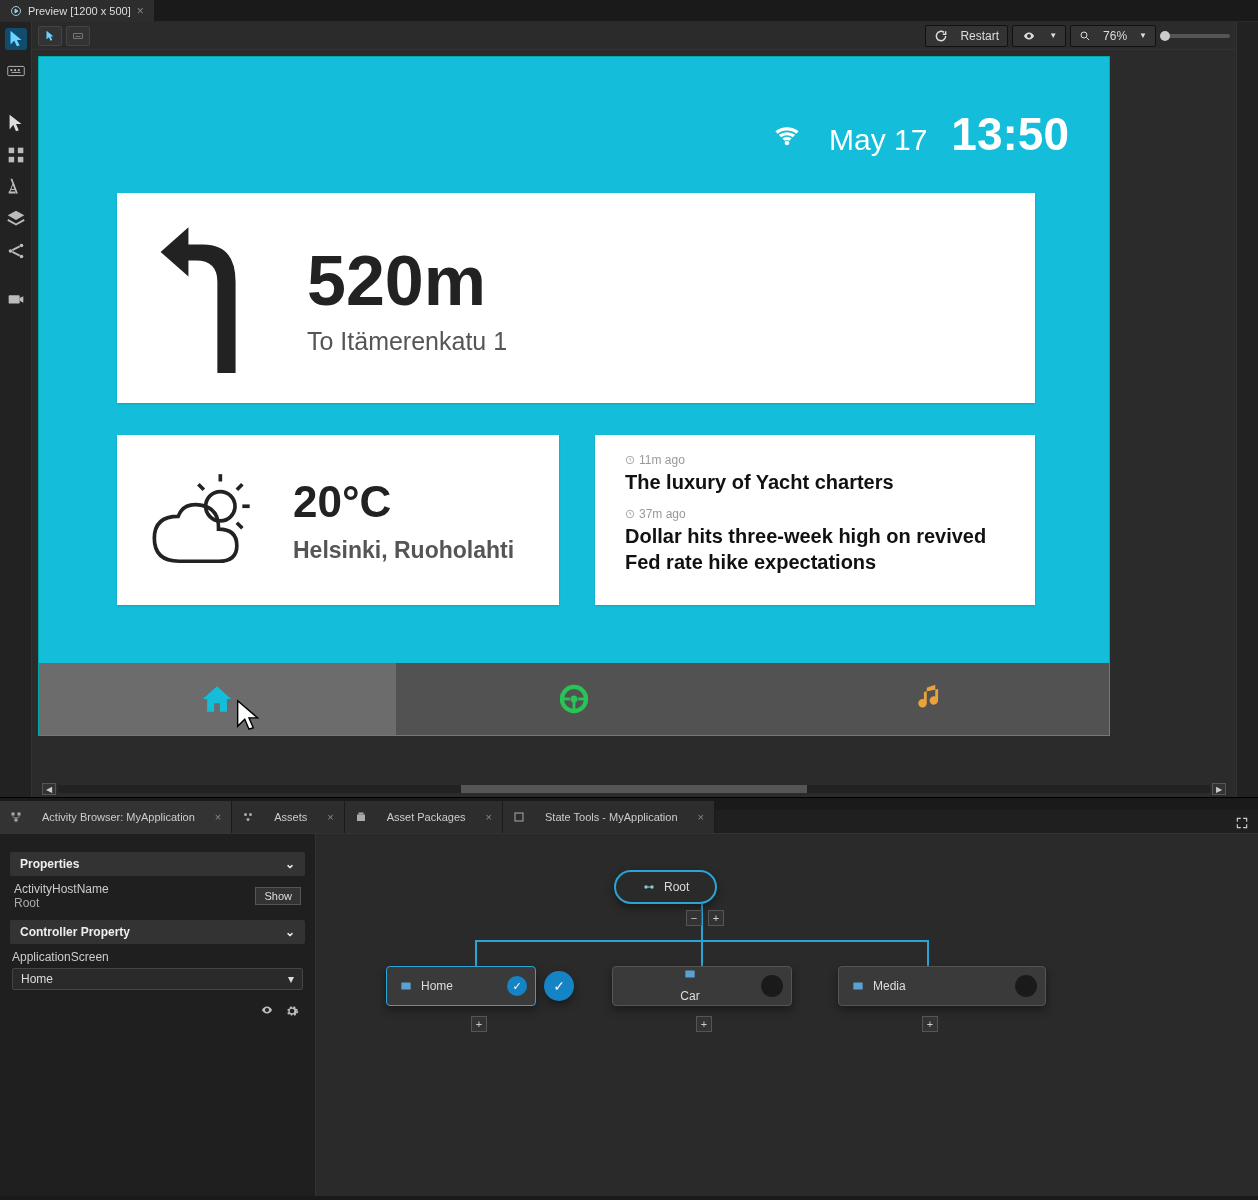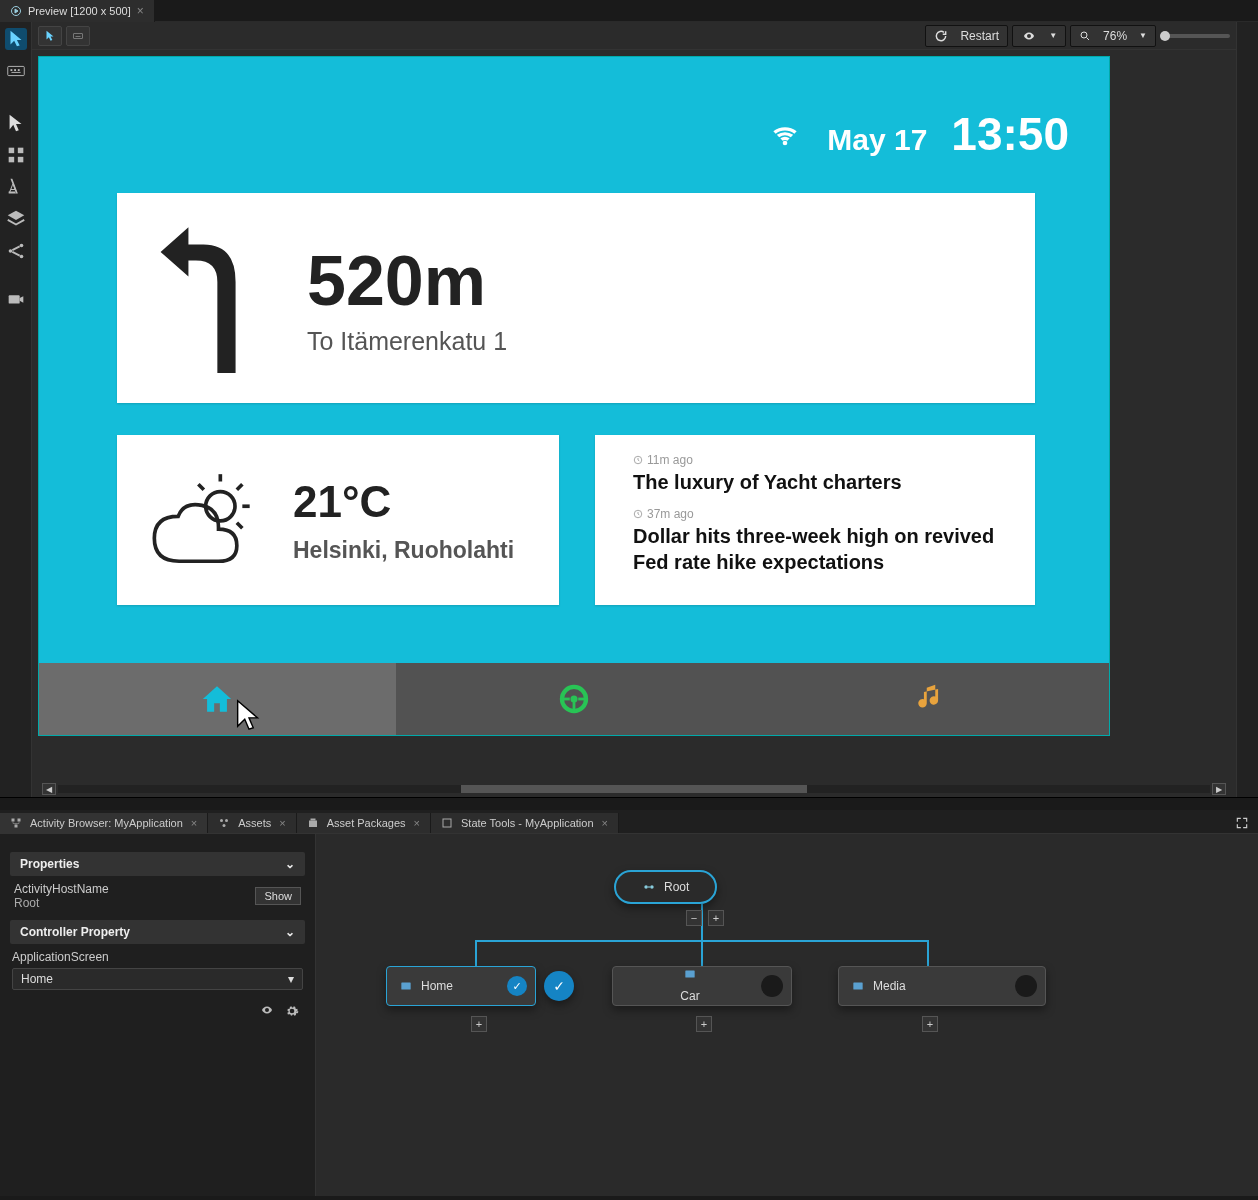--- a/index.html
+++ b/index.html
@@ -23,56 +23,56 @@
   .ct-left .tb-btn { width:24px; height:20px; background:#333; border:1px solid #444; border-radius:2px; display:flex; align-items:center; justify-content:center; }
   .ct-right { margin-left:auto; display:flex; align-items:center; gap:4px; color:#ddd; }
   .ct-right .tb-group { background:#333; border:1px solid #111; border-radius:2px; height:22px; display:flex; align-items:center; padding:0 8px; gap:12px; }
   .slider { width:70px; height:4px; background:#555; position:relative; border-radius:2px; }
   .slider::after{ content:""; width:10px; height:10px; background:#ccc; border-radius:50%; position:absolute; left:0; top:-3px; }
 
   .canvas-scroll { flex:1; overflow:hidden; position:relative; padding:6px 6px 0 6px; }
   .device { width:1072px; height:680px; border:1px solid #0aa; background:#14bdd9; position:relative; margin-left:0; }
 
   .statusbar { position:absolute; top:50px; right:40px; display:flex; align-items:baseline; gap:24px; color:#fff; }
-  .statusbar .date { font-size:30px; font-weight:700; }
+  .statusbar .date { font-size:30px; font-weight:400; }
   .statusbar .time { font-size:46px; font-weight:700; }
   .wifi { width:36px; height:28px; }
 
   .card { background:#fff; position:absolute; color:#222; box-shadow:0 1px 2px rgba(0,0,0,.15); }
   .nav-card { left:78px; top:136px; width:918px; height:210px; display:flex; align-items:center; padding:0 40px; gap:40px; }
   .turn-arrow { width:110px; height:150px; }
   .nav-text .dist { font-size:70px; font-weight:700; }
   .nav-text .dest { font-size:25px; color:#555; margin-top:6px; }
 
   .weather-card { left:78px; top:378px; width:442px; height:170px; display:flex; align-items:center; padding:0 30px; gap:36px; }
   .weather-icon { width:110px; height:100px; }
   .weather-text .temp { font-size:44px; font-weight:600; }
   .weather-text .loc  { font-size:23px; color:#555; margin-top:10px;font-weight:bold; }
 
-  .news-card { left:556px; top:378px; width:440px; height:170px; padding:18px 38px; }
+  .news-card { left:556px; top:378px; width:440px; height:170px; padding:18px 30px; }
   .news-item { margin-bottom:12px; }
   .news-age { font-size:12px; color:#999; display:flex; align-items:center; gap:4px; }
   .news-headline { font-size:20px; font-weight:700; color:#111; line-height:1.3; margin-top:2px; }
 
   .bottom-nav { position:absolute; bottom:0; left:0; right:0; height:72px; background:#525252; display:flex; }
   .bottom-nav .bn { flex:1; display:flex; align-items:center; justify-content:center; }
   .bottom-nav .bn.active { background:#6c6c6c; }
   .bn svg { width:34px; height:34px; }
   .cursor { position:absolute; width:14px; height:18px; pointer-events:none; }
 
   .hscroll { height:16px; display:flex; align-items:center; padding:0 4px; }
   .hscroll .sb-btn { width:14px; height:12px; background:#333; border:1px solid #555; font-size:8px; display:flex; align-items:center; justify-content:center; }
   .hscroll .track { flex:1; height:8px; background:#222; position:relative; margin:0 2px; }
   .hscroll .thumb { position:absolute; left:35%; width:30%; height:100%; background:#555; }
 
   .right-rail { width:22px; background:#222; border-left:1px solid #333; }
 
   
   .panel-tabs { height:24px; background:#1f1f1f; display:flex; align-items:flex-end; border-bottom:1px solid #333; padding-top:4px; margin-top:12px;}
-  .ptab { height:20px; background:#2d2d2d; padding:8px 10px; display:flex; align-items:center; gap:8px; font-size:11px; border-right:1px solid #1a1a1a; }
+  .ptab { height:32px; background:#2d2d2d; padding:8px 10px; display:flex; align-items:center; gap:20px; font-size:11px; border-right:1px solid #1a1a1a; }
   .ptab.active { background:#333; }
   .ptab .x { color:#888; }
   .panel-tabs .spacer{ flex:1; }
   .panel-tabs .max { width:20px; height:20px; display:flex; align-items:center; justify-content:center; margin-right:6px; }
 
   .panel-body { display:flex; height:362px; }
   .props { width:316px; background:#1f1f1f; border-right:1px solid #333; padding:18px 10px 0 10px; }
   .props-header { background:#333; height:24px; display:flex; align-items:center; padding:0 10px; font-weight:600; color:#eee; font-size:12px; justify-content:space-between; border-radius:2px; }
   .prop-row { padding:6px 4px; font-size:12px; color:#ccc; display:flex; justify-content:space-between; align-items:center; }
   .prop-sub { color:#aaa; }
@@ -231,21 +231,21 @@
           <svg class="weather-icon" viewBox="0 0 120 100" fill="none" stroke="#222" stroke-width="4">
             <circle cx="80" cy="35" r="16"></circle>
             <line x1="80" y1="8" x2="80" y2="0"></line>
               <line x1="104" y1="35" x2="112" y2="35"></line>
             <line x1="98" y1="17" x2="104" y2="11"></line>
               <line x1="98" y1="53" x2="104" y2="59"></line>
             <line x1="62" y1="17" x2="56" y2="11"></line>
             <path d="M35 95 Q8 95 8 70 Q8 46 34 46 Q40 30 60 34 Q78 38 78 58 L78 60 Q98 60 98 78 Q98 95 78 95 Z"></path>
           </svg>
           <div class="weather-text">
-            <div class="temp">21°C</div>
+            <div class="temp">20°C</div>
             <div class="loc">Helsinki, Ruoholahti</div>
           </div>
         </div>
 
         <div class="card news-card">
           <div class="news-item">
             <div class="news-age">
                 <svg width="10" height="10" viewBox="0 0 24 24" fill="none" stroke="#999" stroke-width="2">
                   <circle cx="12" cy="12" r="9"></circle>
                   <path d="M12 7v5l3 2"></path>

